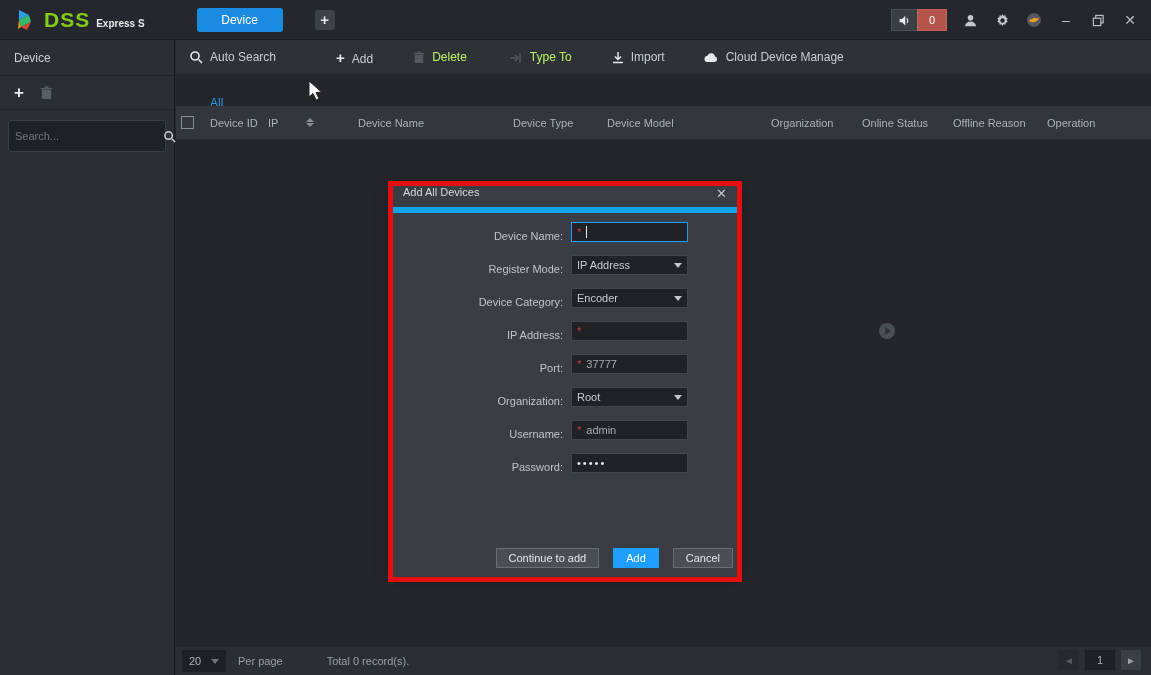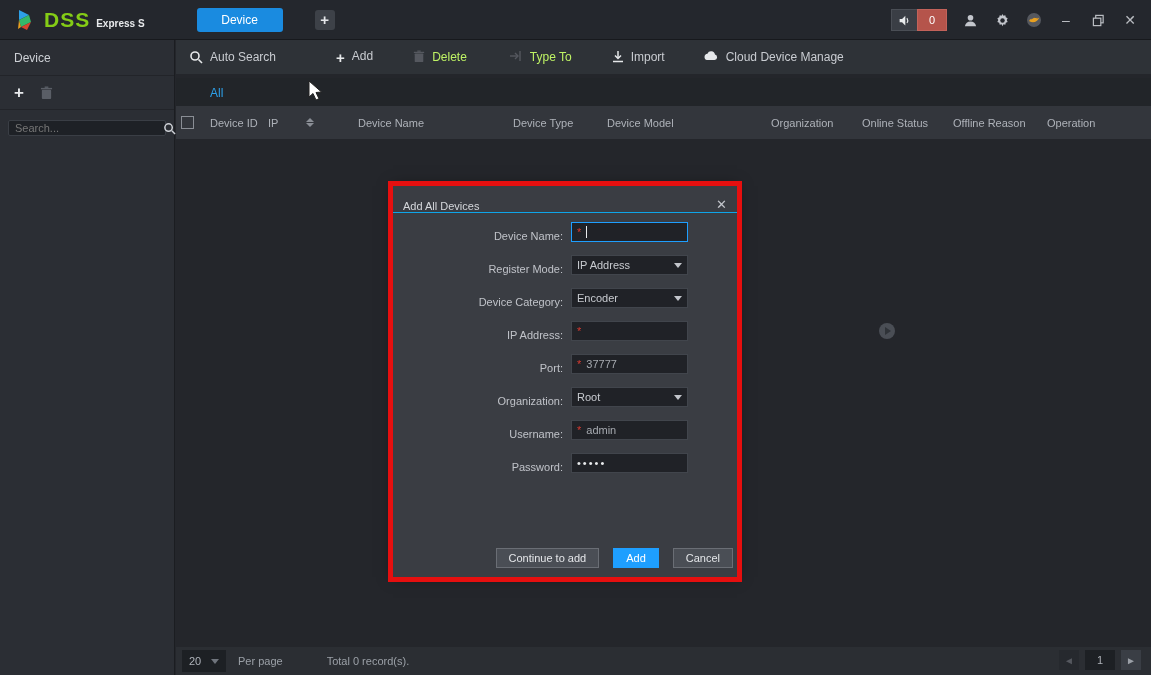--- a/index.html
+++ b/index.html
@@ -34,39 +34,39 @@
 
   
   #sidebar { position:absolute; left:0; top:40px; width:175px; height:635px; background:#2b2e34;
              border-right:1px solid #1b1d21; }
   .sb-header { height:36px; line-height:36px; padding-left:14px; color:#cdd0d5;
                border-bottom:1px solid #222429; }
   .sb-actions { height:34px; display:flex; align-items:center; gap:16px; padding-left:14px;
                 border-bottom:1px solid #222429; }
   .sb-plus { color:#e8eaec; font-size:17px; font-weight:bold; }
   .sb-trash { color:#5a5e66; }
-  .sb-search { margin:10px 8px 4px 8px; height:16px; background:#1e2126; border:1px solid #3a3e45;
+  .sb-search { margin:10px 8px 4px 8px; height:32px; background:#1e2126; border:1px solid #3a3e45;
                border-radius:2px; display:flex; align-items:center;justify-content:space-between; }
   .sb-search input { flex:1; background:transparent; border:none; outline:none; color:#9ba0a7;
                      font-size:11px; padding:0 6px; font-family:"Liberation Sans", sans-serif; }
   .sb-search .mag { margin-right:6px; color:#cfd2d7; }
   .tree-item { height:25px; background:#4b5159; display:flex; align-items:center; gap:7px;
                padding-left:22px; color:#eceef0; font-size:12px; }
 
   
   #toolbar { position:absolute; left:176px; top:40px; width:975px; height:34px; background:#2e3237;
              display:flex; align-items:center; }
-  .tool-item { display:flex; align-items:flex-start; gap:7px; font-size:12px; }
+  .tool-item { display:flex; align-items:flex-end; gap:7px; font-size:12px; }
   .tool-item .t-ic { display:flex; align-items:center; justify-content:center; }
   .tool-on { color:#c9ccd1; }
   .tool-on .t-ic { color:#e6e8ea; }
   .tool-off { color:#bef264; }
   .tool-off .t-ic { color:#55585f; }
 
-  #tabrow { position:absolute; left:176px; top:78px; width:975px; height:32px; background:#222529; }
+  #tabrow { position:absolute; left:176px; top:88px; width:975px; height:32px; background:#222529; }
   .tab-all { position:absolute; left:16px; top:0; height:32px; padding:0 18px; color:#2da0e8;
              font-size:12px; display:flex; align-items:center; border-bottom:3px solid #2da0e8; }
 
   #thead { position:absolute; left:176px; top:106px; width:975px; height:33px; background:#33363c;
            display:flex; align-items:center; color:#aeb2b9; font-size:11px; }
   .th { padding-left:10px; white-space:nowrap; overflow:hidden; }
   .th-cb { width:24px; display:flex; align-items:center; padding-left:5px; }
   .cb { width:13px; height:13px; border:1px solid #8a8e95; background:transparent; }
   .sorter { display:inline-flex; flex-direction:column; gap:1px; margin-left:28px;
             vertical-align:middle; }
@@ -91,22 +91,22 @@
   .pg-num { width:30px; height:20px; background:#1d2024; color:#aeb2b9; display:flex;
             align-items:center; justify-content:center; }
   .pg-next { background:#3a3e45; color:#9ba0a7; }
   .pg-arrow { font-size:10px; }
 
   
   #annotation { position:absolute; left:388px; top:181px; width:354px; height:401px;
                 border:5px solid #e60f0f; pointer-events:none; z-index:60; }
   #dialog { position:absolute; left:393px; top:186px; width:344px; height:391px; background:#3a3d43;
             z-index:50; box-shadow:0 0 14px rgba(0,0,0,.5); }
-  .dlg-title { height:27px; display:flex; align-items:flex-end; padding:0 10px;
-               border-bottom:1px solid #0ea5e9; color:#d4d7db; font-size:11px; }
+  .dlg-title { height:27px; display:flex; align-items:flex-start; padding:0 10px;
+               border-bottom:6px solid #0ea5e9; color:#d4d7db; font-size:11px; }
   .dlg-close { margin-left:auto; color:#c3c6cc; font-size:13px; }
   .dlg-body { padding-top:9px; }
   .frow { display:flex; align-items:flex-end; height:20px; margin-bottom:13px; }
   .flabel { width:170px; text-align:right; color:#c0c3c9; font-size:11px; }
   .fctrl { margin-left:8px; width:117px; height:20px; position:relative; }
   .finput { width:117px; height:20px; background:#202227; border:1px solid #41454c;
             display:flex; align-items:center; padding:0 5px; font-size:11px; color:#a6aab0; }
   .finput.focused { border-color:#1e9fff; }
   .req { color:#d83a30; margin-right:5px; font-size:11px; }
   .caret { width:1px; height:12px; background:#e8eaec; }

